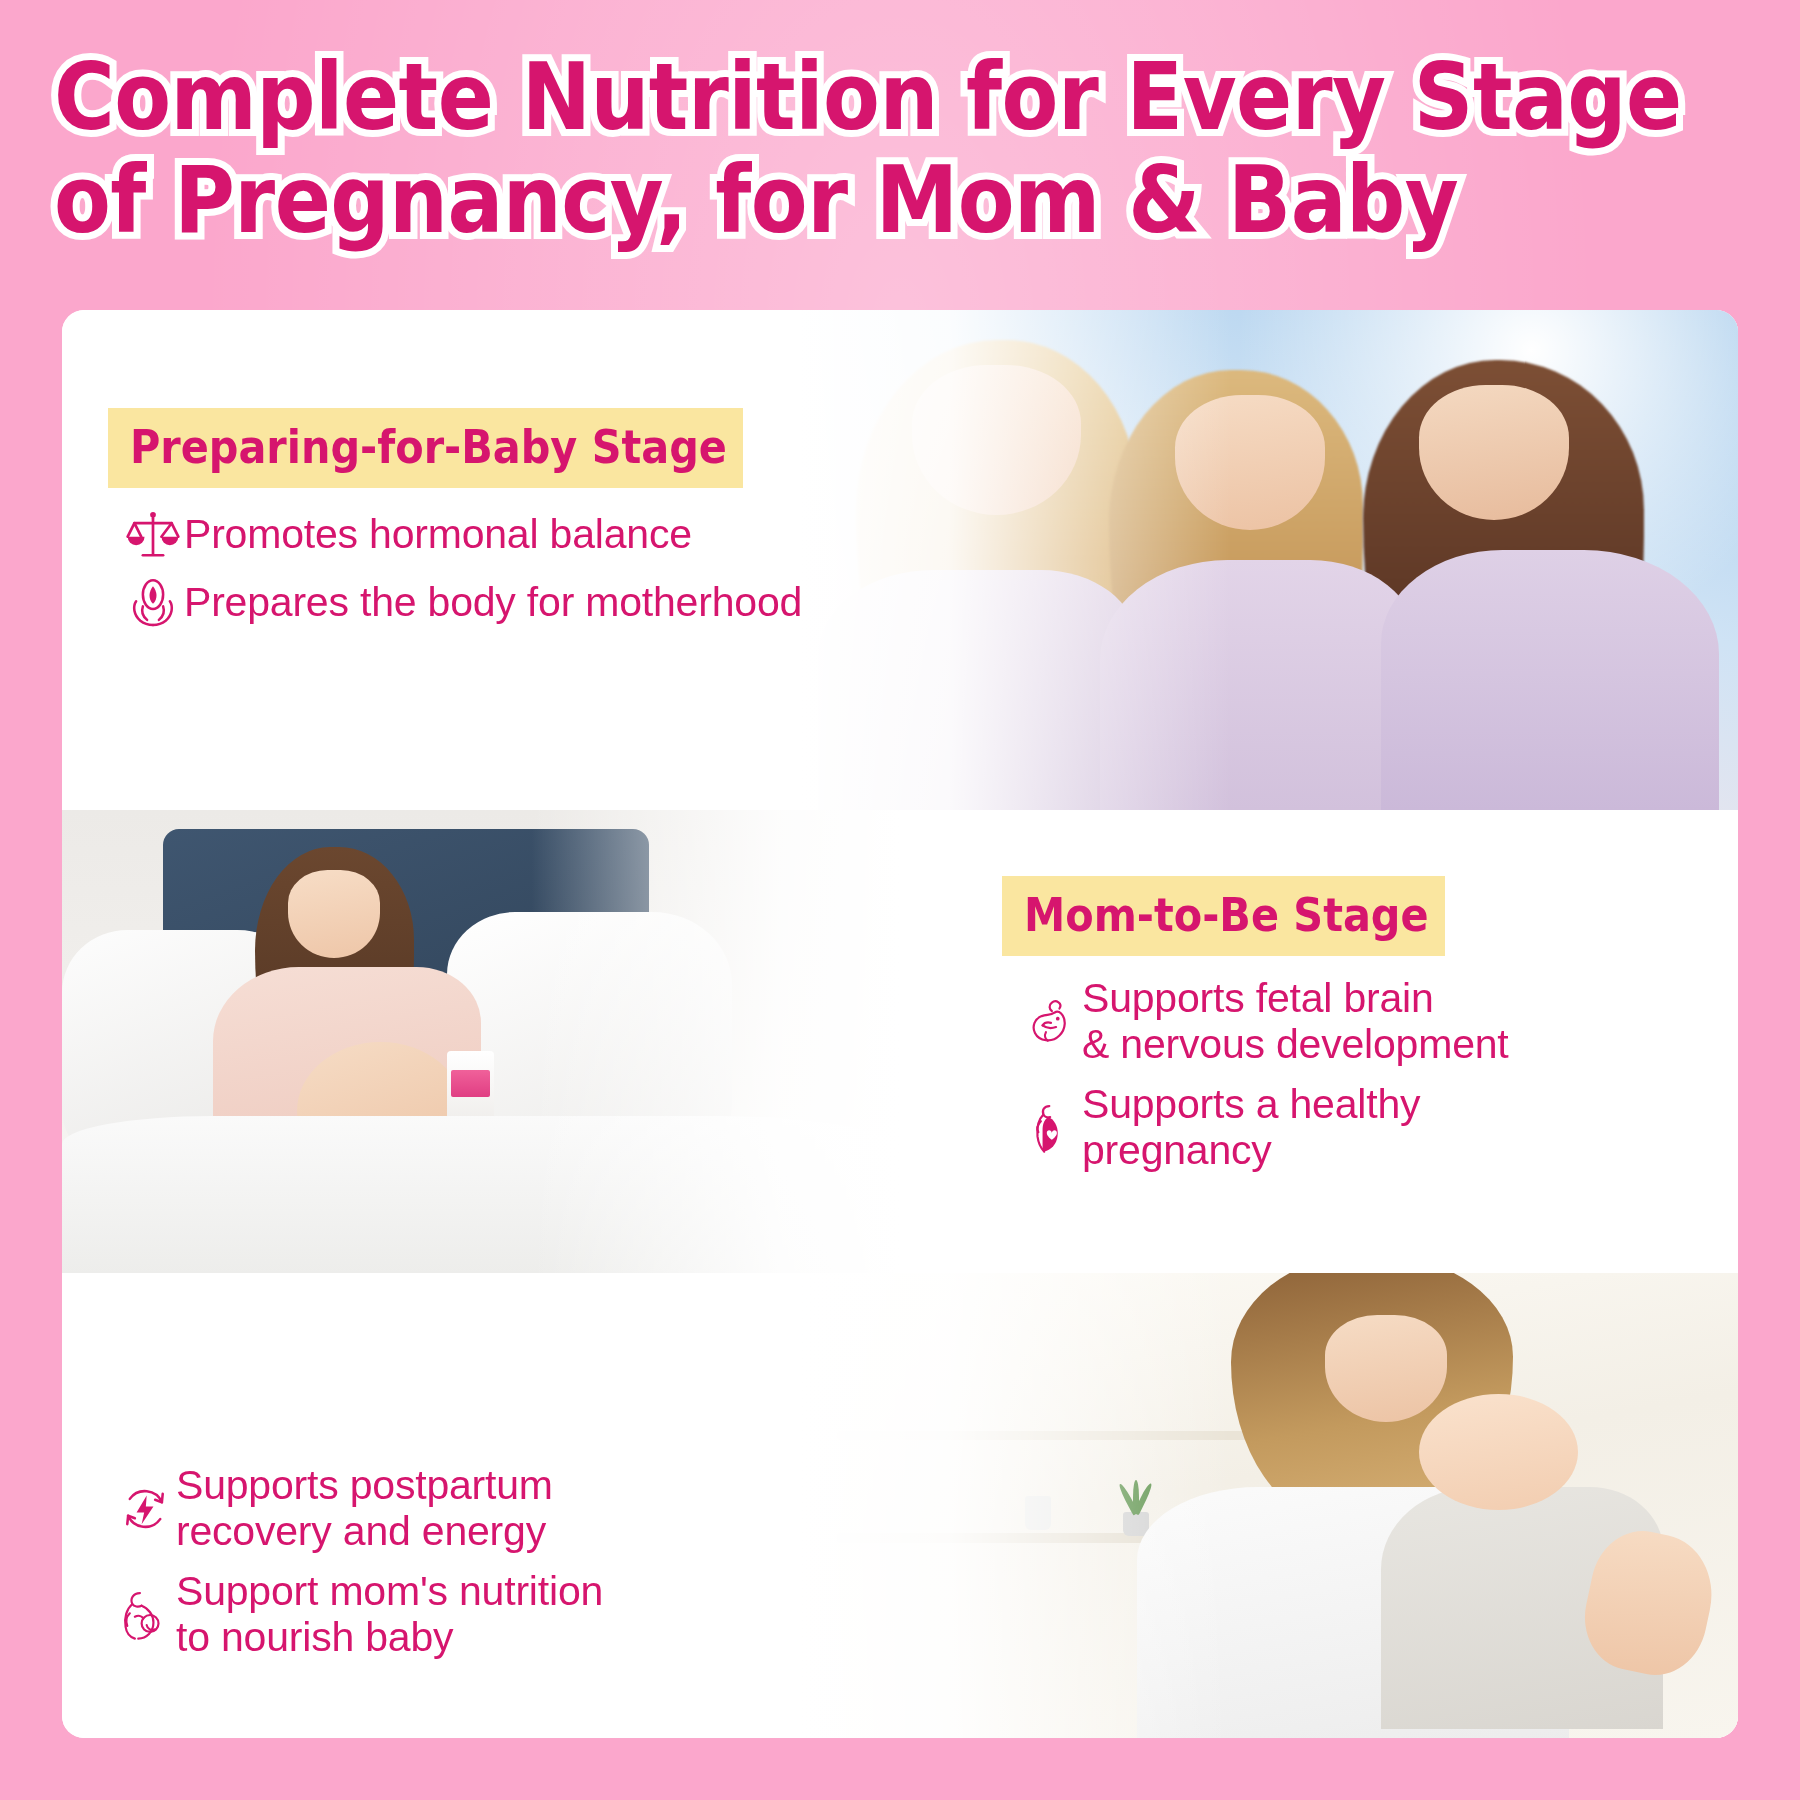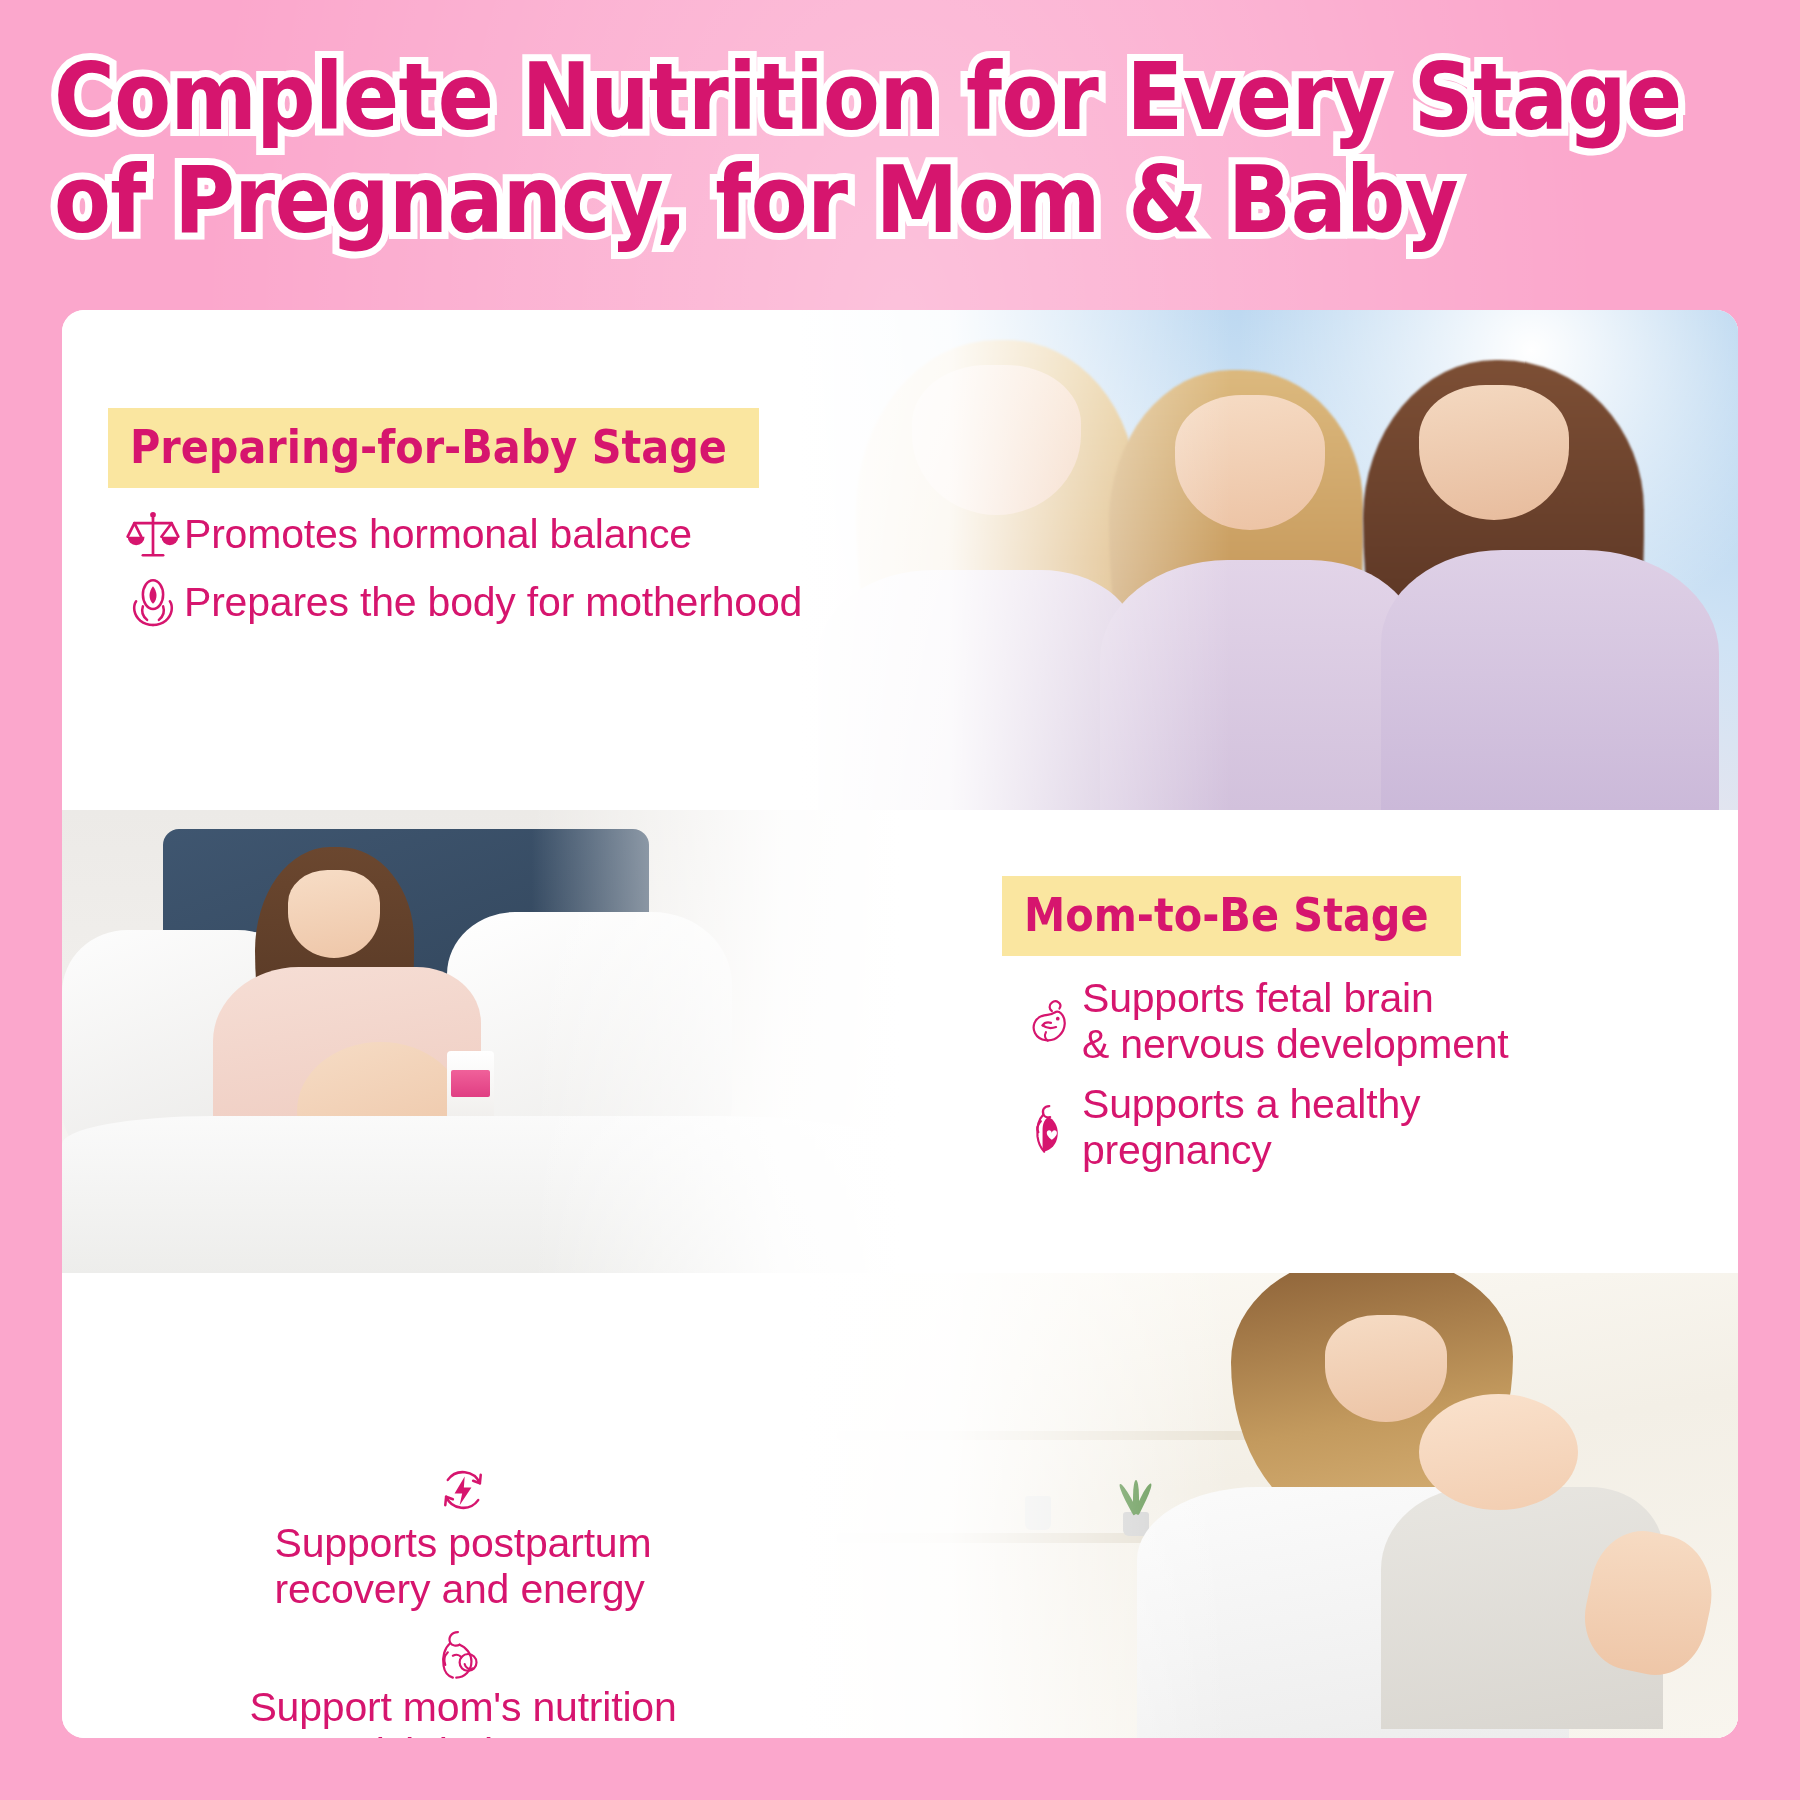--- a/index.html
+++ b/index.html
@@ -153,21 +153,21 @@
   .b2{ left:auto; right:56px; top:66px;  width:680px; text-align:left; }
   .b3{ left:46px;  top:170px; width:700px; }
 
   .stage-head{
     display:inline-block;
     background:#fae6a0;
     color:#d6156e;
     font-size:46px;
     font-weight:bold;
     line-height:1.0;
-    padding:16px 32px 18px 22px;
+    padding:16px 16px 18px 22px;
     font-family:"DejaVu Sans Condensed","Liberation Sans Narrow","Liberation Sans", sans-serif;
     white-space:nowrap;
   }
 
   .bullets{ margin-top:20px; }
   .bullet{
     display:flex;
     align-items:center;
     gap:4px;
     margin:12px 0 14px 18px;
@@ -176,21 +176,21 @@
   .bullet .ico{ flex:0 0 auto; width:54px; height:54px; display:block; }
   .bullet .ico svg{ display:block; width:54px; height:54px; }
   .bullet .txt{
     font-size:41px;
     line-height:1.12;
     letter-spacing:-0.2px;
     color:#d6156e;
     font-family:"Liberation Sans", sans-serif;
     white-space:pre-line;
   }
-  .b3 .bullet{ margin-left:10px;flex-direction:column; }
+  .b3 .bullet{ margin-left:10px; }
   .b2 .bullet{ margin-left:22px; }
 </style>
 </head>
 <body>
 
 <div class="bg-wash"></div>
 
 <h1 class="title">
   <span>Complete Nutrition for Every Stage</span>
   <span class="l2">of Pregnancy, for Mom &amp; Baby</span>

